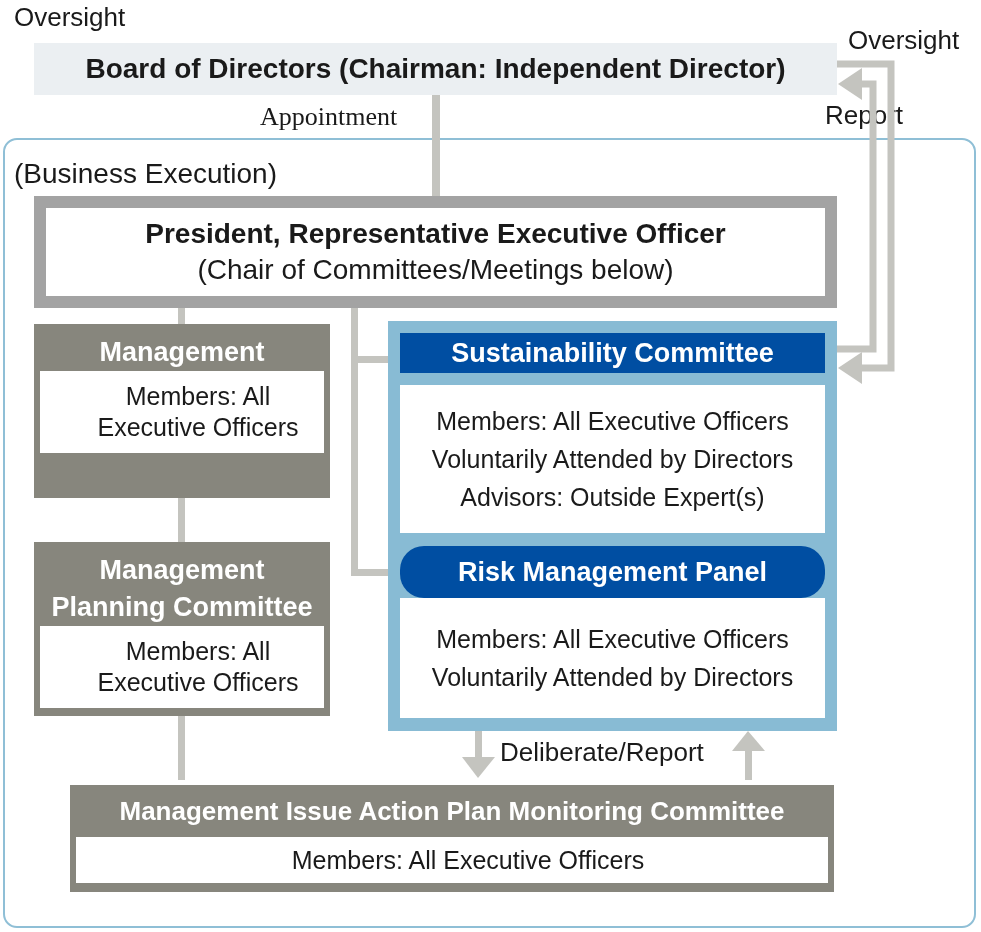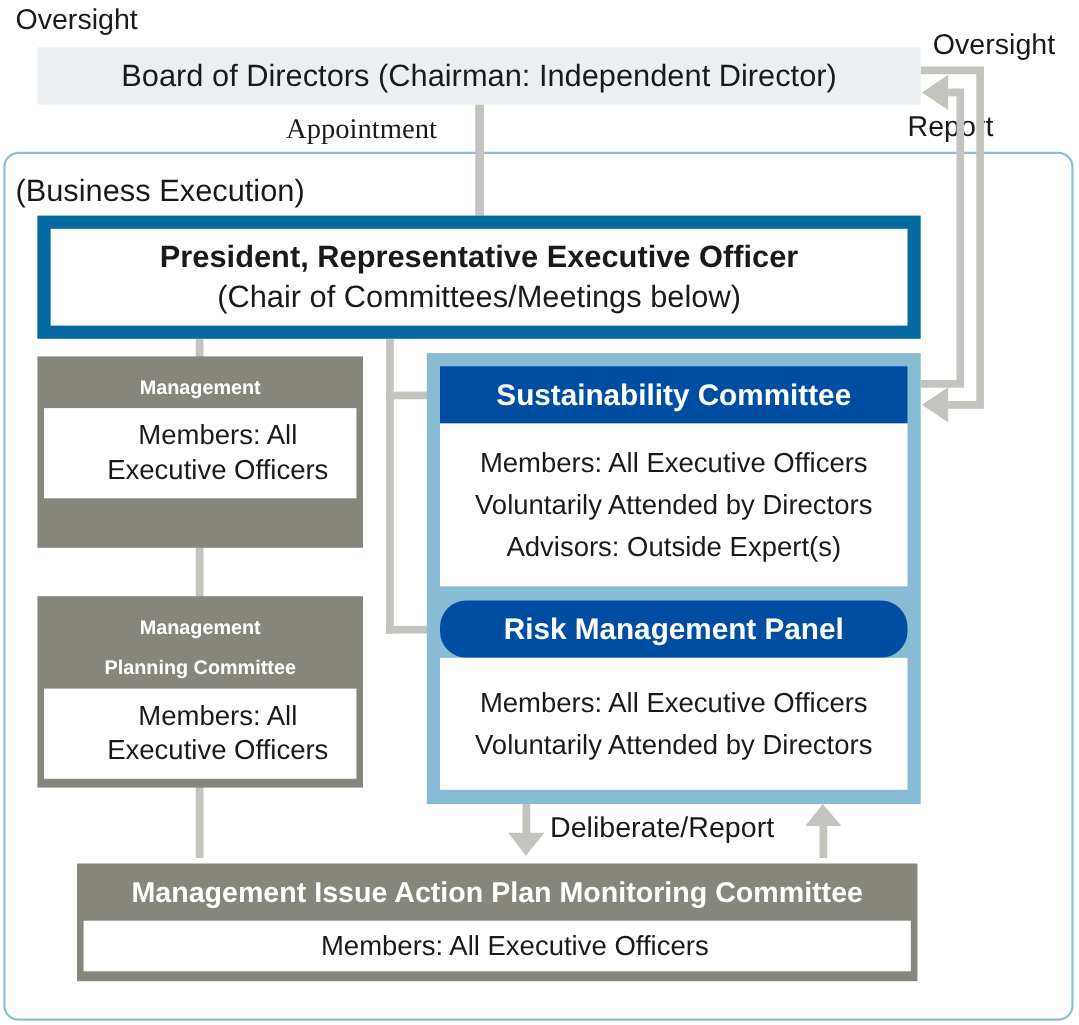--- a/index.html
+++ b/index.html
@@ -1,25 +1,25 @@
 <!DOCTYPE html>
 <html><head>
 <meta charset="utf-8">
 <style>
   html,body{margin:0;padding:0;background:#ffffff;}
   body{width:981px;height:932px;position:relative;overflow:hidden;font-family:"Liberation Sans","DejaVu Sans",sans-serif;color:#1a1a1a;}
   .abs{position:absolute;}
   .lbl{font-size:26px;color:#1a1a1a;white-space:nowrap;}
   .line{position:absolute;background:#c4c4bf;}
-  .board{left:34px;top:43px;width:803px;height:52px;background:#ebeff2;display:flex;align-items:center;justify-content:center;font-weight:normal;font-size:28px;}
+  .board{left:34px;top:43px;width:803px;height:52px;background:#ebeff2;display:flex;align-items:center;justify-content:center;font-weight:bold;font-size:28px;}
   .exec-frame{left:3px;top:138px;width:973px;height:790px;border:2px solid #8fbfd6;border-radius:14px;box-sizing:border-box;}
-  .president{left:34px;top:196px;width:803px;height:112px;border:12px solid #0369a1;box-sizing:border-box;background:#fff;display:flex;flex-direction:column;align-items:center;justify-content:center;font-size:28px;line-height:36px;}
+  .president{left:34px;top:196px;width:803px;height:112px;border:12px solid #a3a3a3;box-sizing:border-box;background:#fff;display:flex;flex-direction:column;align-items:center;justify-content:center;font-size:28px;line-height:36px;}
   .president .t{font-weight:bold;}
   .gbox{position:absolute;background:#87867d;box-sizing:border-box;padding:0 6px 6px 6px;}
-  .gbox .h{color:#fff;font-weight:bold;font-size:18px;text-align:center;line-height:37px;}
+  .gbox .h{color:#fff;font-weight:bold;font-size:27px;text-align:center;line-height:37px;}
   .gbox .b{background:#fff;text-align:center;font-size:25px;line-height:31px;padding-left:32px;}
   .bluewrap{left:388px;top:321px;width:449px;height:410px;background:#88bbd4;}
   .bh{position:absolute;background:#004ea2;color:#fff;font-weight:bold;font-size:27px;display:flex;align-items:center;justify-content:center;}
   .bb{position:absolute;background:#fff;text-align:center;font-size:25px;line-height:38px;display:flex;flex-direction:column;justify-content:center;}
 </style>
 </head>
 <body>
 
 <div class="abs lbl" style="left:14px;top:2px;">Oversight</div>
 <div class="abs lbl" style="left:848px;top:25px;">Oversight</div>
@@ -76,21 +76,21 @@
     <div>Management</div>
     <div>Planning Committee</div>
   </div>
   <div class="b" style="height:82px;display:flex;flex-direction:column;justify-content:center;">
     <div>Members: All</div>
     <div>Executive Officers</div>
   </div>
 </div>
 
 <div class="abs bluewrap"></div>
-<div class="bh" style="left:400px;top:333px;width:425px;height:52px;">
+<div class="bh" style="left:400px;top:333px;width:425px;height:40px;">
   <span>Sustainability Committee</span>
 </div>
 <div class="bb" style="left:400px;top:385px;width:425px;height:148px;">
   <div>Members: All Executive Officers</div>
   <div>Voluntarily Attended by Directors</div>
   <div>Advisors: Outside Expert(s)</div>
 </div>
 <div class="bh" style="left:400px;top:546px;width:425px;height:52px;border-radius:24px;">
   <span>Risk Management Panel</span>
 </div>

